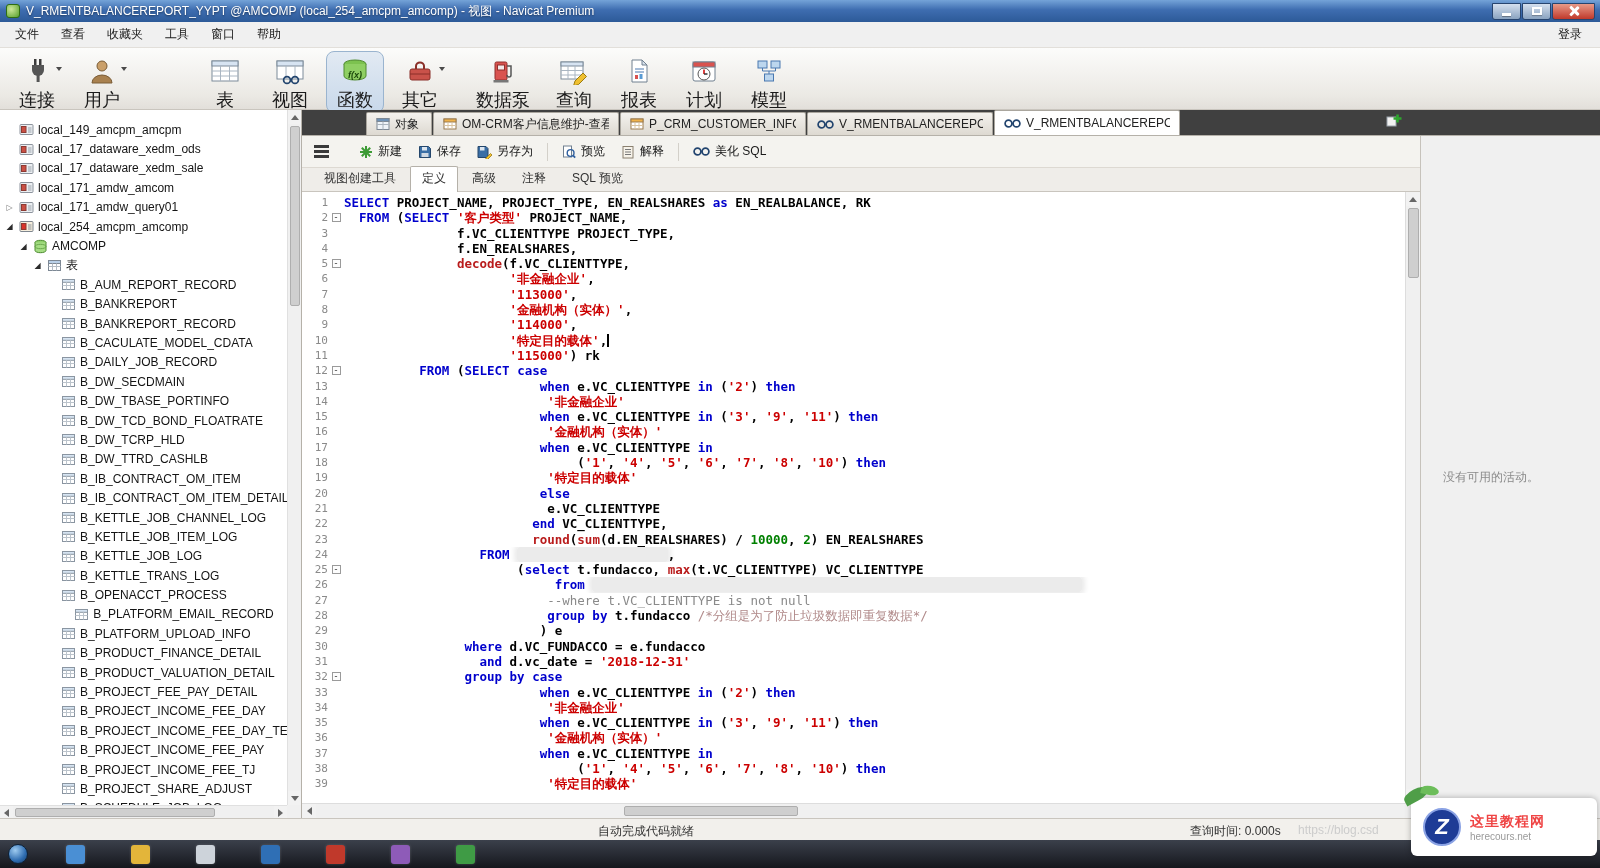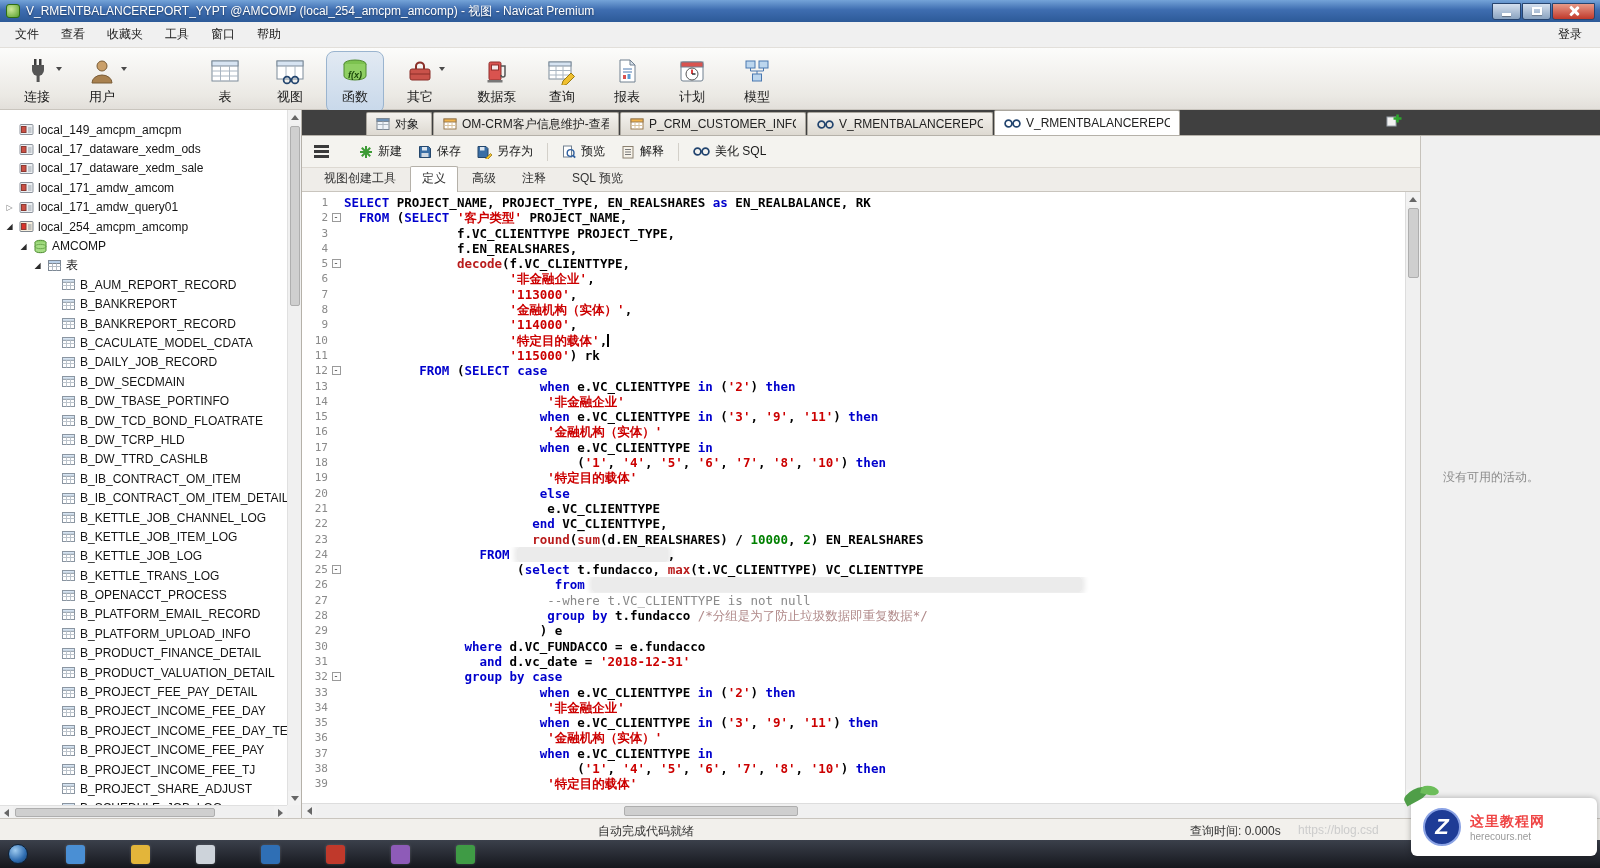--- a/index.html
+++ b/index.html
@@ -26,21 +26,21 @@
 .menu-spacer{flex:1}
 .login-label{padding:4px 14px}
 
 
 .toolbar{height:62px;flex:0 0 auto;background:linear-gradient(#fcfcfb,#ebe9e4 78%,#e2dfda);border-bottom:1px solid #c9c5be;display:flex;align-items:flex-start;padding:3px 8px 0;gap:7px}
 .tb-btn{min-width:58px;height:62px;display:flex;flex-direction:column;align-items:center;gap:2px;padding:3px 7px 0;border:1px solid transparent;border-radius:8px;position:relative}
 .tb-btn.active{background:linear-gradient(#e2eaf3,#c8d8ea);border-color:#9ab4cf}
 .tb-btn.gap-l{margin-left:58px}
 .tb-btn.gap-s{margin-left:12px}
 .tb-icon{height:31px;display:flex;align-items:center}
-.tb-label{font-size:13px;white-space:nowrap}
+.tb-label{font-size:18px;white-space:nowrap}
 .tb-arrow{position:absolute;right:3px;top:15px;width:0;height:0;border-left:3.5px solid transparent;border-right:3.5px solid transparent;border-top:4px solid #4a4a4a}
 
 
 .content-row{flex:1;display:flex;min-height:0}
 .sidebar{width:302px;flex:0 0 auto;background:#fff;border-right:1px solid #b5b1a9;position:relative;overflow:hidden}
 .tree{position:absolute;top:0;left:0;right:14px;bottom:13px;overflow:hidden;padding-top:10px}
 .tree-row{height:19.4px;display:flex;align-items:center;gap:4px;white-space:nowrap}
 .tree-arrow{width:11px;flex:0 0 auto;text-align:center;font-size:8px;color:#7a7a7a;font-family:"DejaVu Sans",sans-serif}
 .tree-arrow.exp{color:#2b2b2b}
 .tree-icon{width:15px;height:15px;flex:0 0 auto;display:inline-flex}
@@ -604,21 +604,21 @@
               <svg width="15" height="15">
                 <rect x="1.5" y="2.5" width="12" height="10" fill="#fff" stroke="#8a95a1"></rect>
                 <rect x="1.5" y="2.5" width="12" height="2.8" fill="#d6e4f2" stroke="#8a95a1"></rect>
                 <line x1="5.5" y1="5.3" x2="5.5" y2="12.5" stroke="#bcc4cc"></line>
                 <line x1="9.5" y1="5.3" x2="9.5" y2="12.5" stroke="#bcc4cc"></line>
                 <line x1="1.5" y1="8.5" x2="13.5" y2="8.5" stroke="#bcc4cc"></line>
               </svg>
             </span>
             <span class="tree-label">B_OPENACCT_PROCESS</span>
           </div>
-          <div class="tree-row" style="padding-left: 46px;">
+          <div class="tree-row" style="padding-left: 46px; justify-content: center;">
             <span class="tree-arrow"></span>
             <span class="tree-icon">
               <svg width="15" height="15">
                 <rect x="1.5" y="2.5" width="12" height="10" fill="#fff" stroke="#8a95a1"></rect>
                 <rect x="1.5" y="2.5" width="12" height="2.8" fill="#d6e4f2" stroke="#8a95a1"></rect>
                 <line x1="5.5" y1="5.3" x2="5.5" y2="12.5" stroke="#bcc4cc"></line>
                 <line x1="9.5" y1="5.3" x2="9.5" y2="12.5" stroke="#bcc4cc"></line>
                 <line x1="1.5" y1="8.5" x2="13.5" y2="8.5" stroke="#bcc4cc"></line>
               </svg>
             </span>

